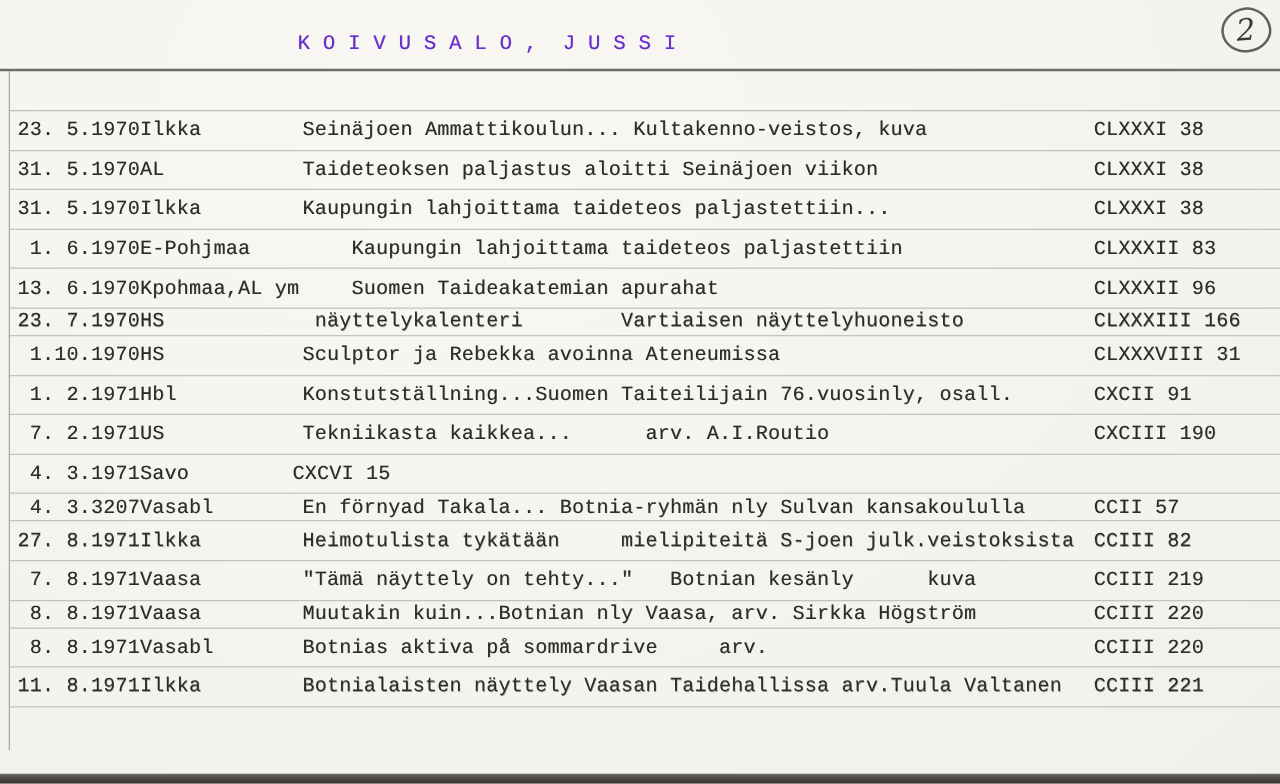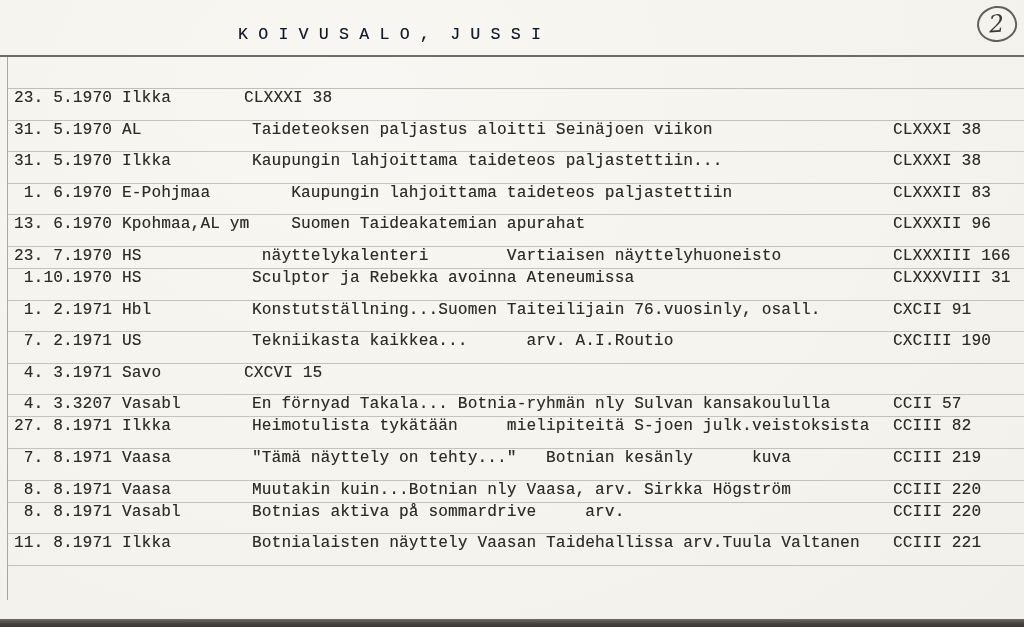--- a/index.html
+++ b/index.html
@@ -19,21 +19,21 @@
   .typed {
     text-shadow: 0.3px 0.3px 0.4px rgba(45, 42, 38, 0.45);
     letter-spacing: 0.2px;
   }
   .doc-title {
     position: absolute;
     top: 25px;
     left: 238px;
     font-size: 16.5px;
     white-space: pre;
-    color: #0f172a;
+    color: #6d28d9;
   }
   .title-rule {
     position: absolute;
     top: 55px;
     left: 0;
     width: 1024px;
     height: 2px;
     background: #57544c;
     opacity: 0.85;
   }
@@ -77,40 +77,39 @@
   }
   .entries {
     position: absolute;
     top: 88px;
     left: 8px;
     width: 1016px;
     border-top: 1px solid rgba(150, 146, 137, 0.55);
   }
   .row {
     display: flex;
-    align-items: flex-start;
+    align-items: center;
     height: 31.6px;
     border-bottom: 1px solid rgba(150, 146, 137, 0.5);
-    padding-right: 6px;
+    padding-right: 24px;
     box-sizing: border-box;
     font-size: 16px;
   }
   .row:nth-child(6), .row:nth-child(11), .row:nth-child(14) {
     height: 22px;
   }
   .c-date {
     width: 104px;
     flex: 0 0 104px;
     text-align: right;
     white-space: pre;
   }
   .c-source {
     width: 122px;
     flex: 0 0 122px;
-    margin-left: 10px;
     white-space: pre;
   }
   .c-title {
     flex: 1 1 auto;
     margin-left: 8px;
     white-space: pre;
   }
   .c-ref {
     flex: 0 0 125px;
     width: 125px;
@@ -127,20 +126,21 @@
   <span>2</span>
 </div>
 
 <div class="title-rule"></div>
 <div class="left-rule"></div>
 
 <div class="entries">
   <div class="row typed">
     <span class="c-date">23. 5.1970</span>
     <span class="c-source">Ilkka</span>
+    <span class="c-title">Seinäjoen Ammattikoulun... Kultakenno-veistos, kuva</span>
     <span class="c-ref">CLXXXI 38</span>
   </div>
 
   <div class="row typed">
     <span class="c-date">31. 5.1970</span>
     <span class="c-source">AL</span>
     <span class="c-title">Taideteoksen paljastus aloitti Seinäjoen viikon</span>
     <span class="c-ref">CLXXXI 38</span>
   </div>
 

